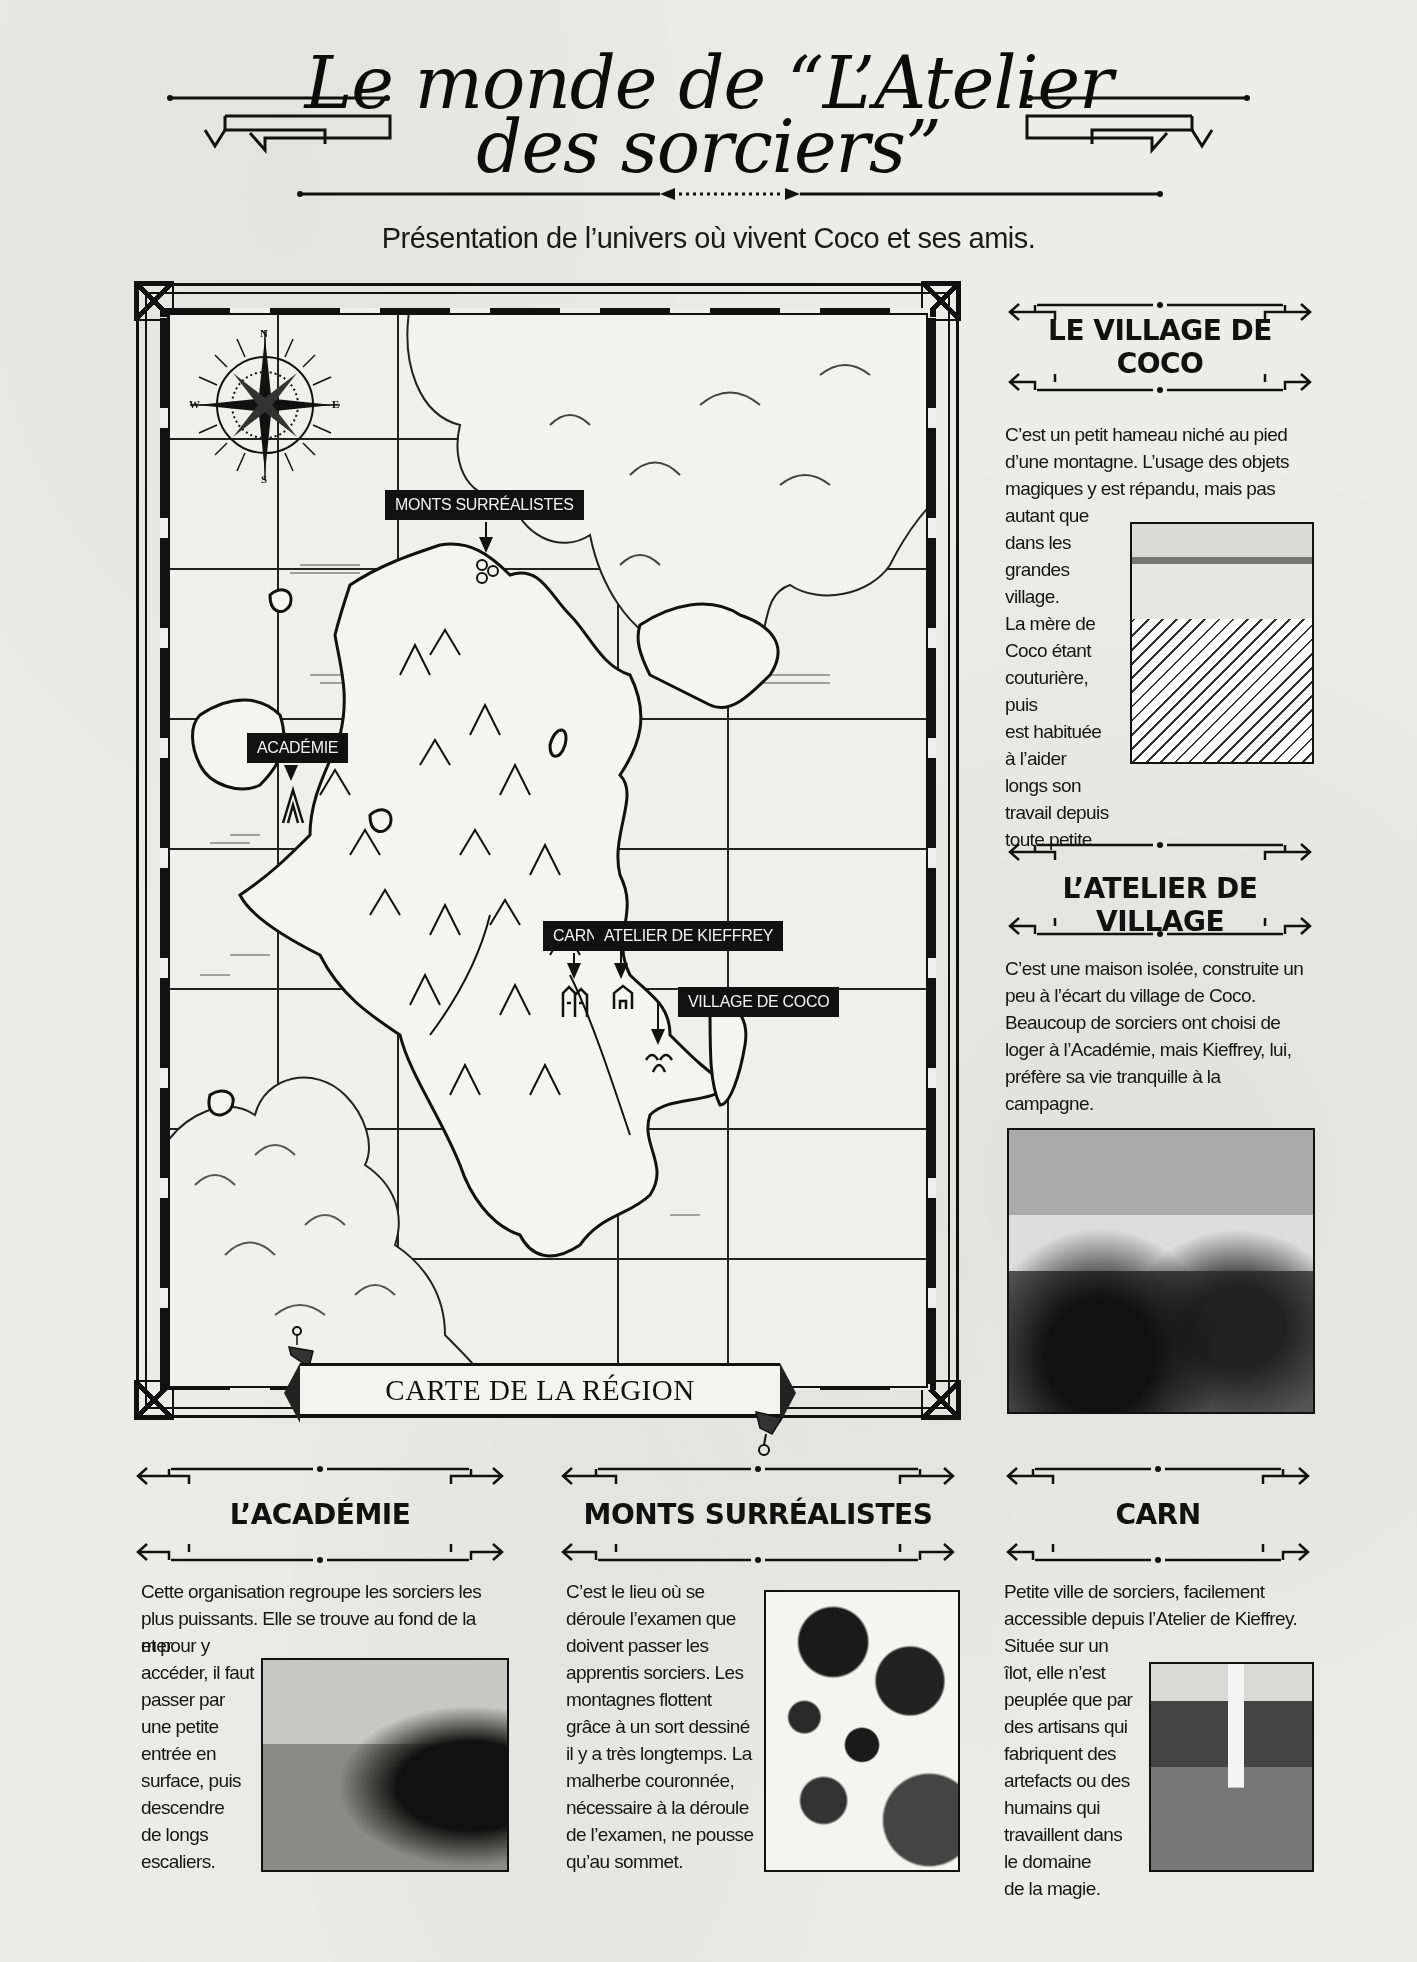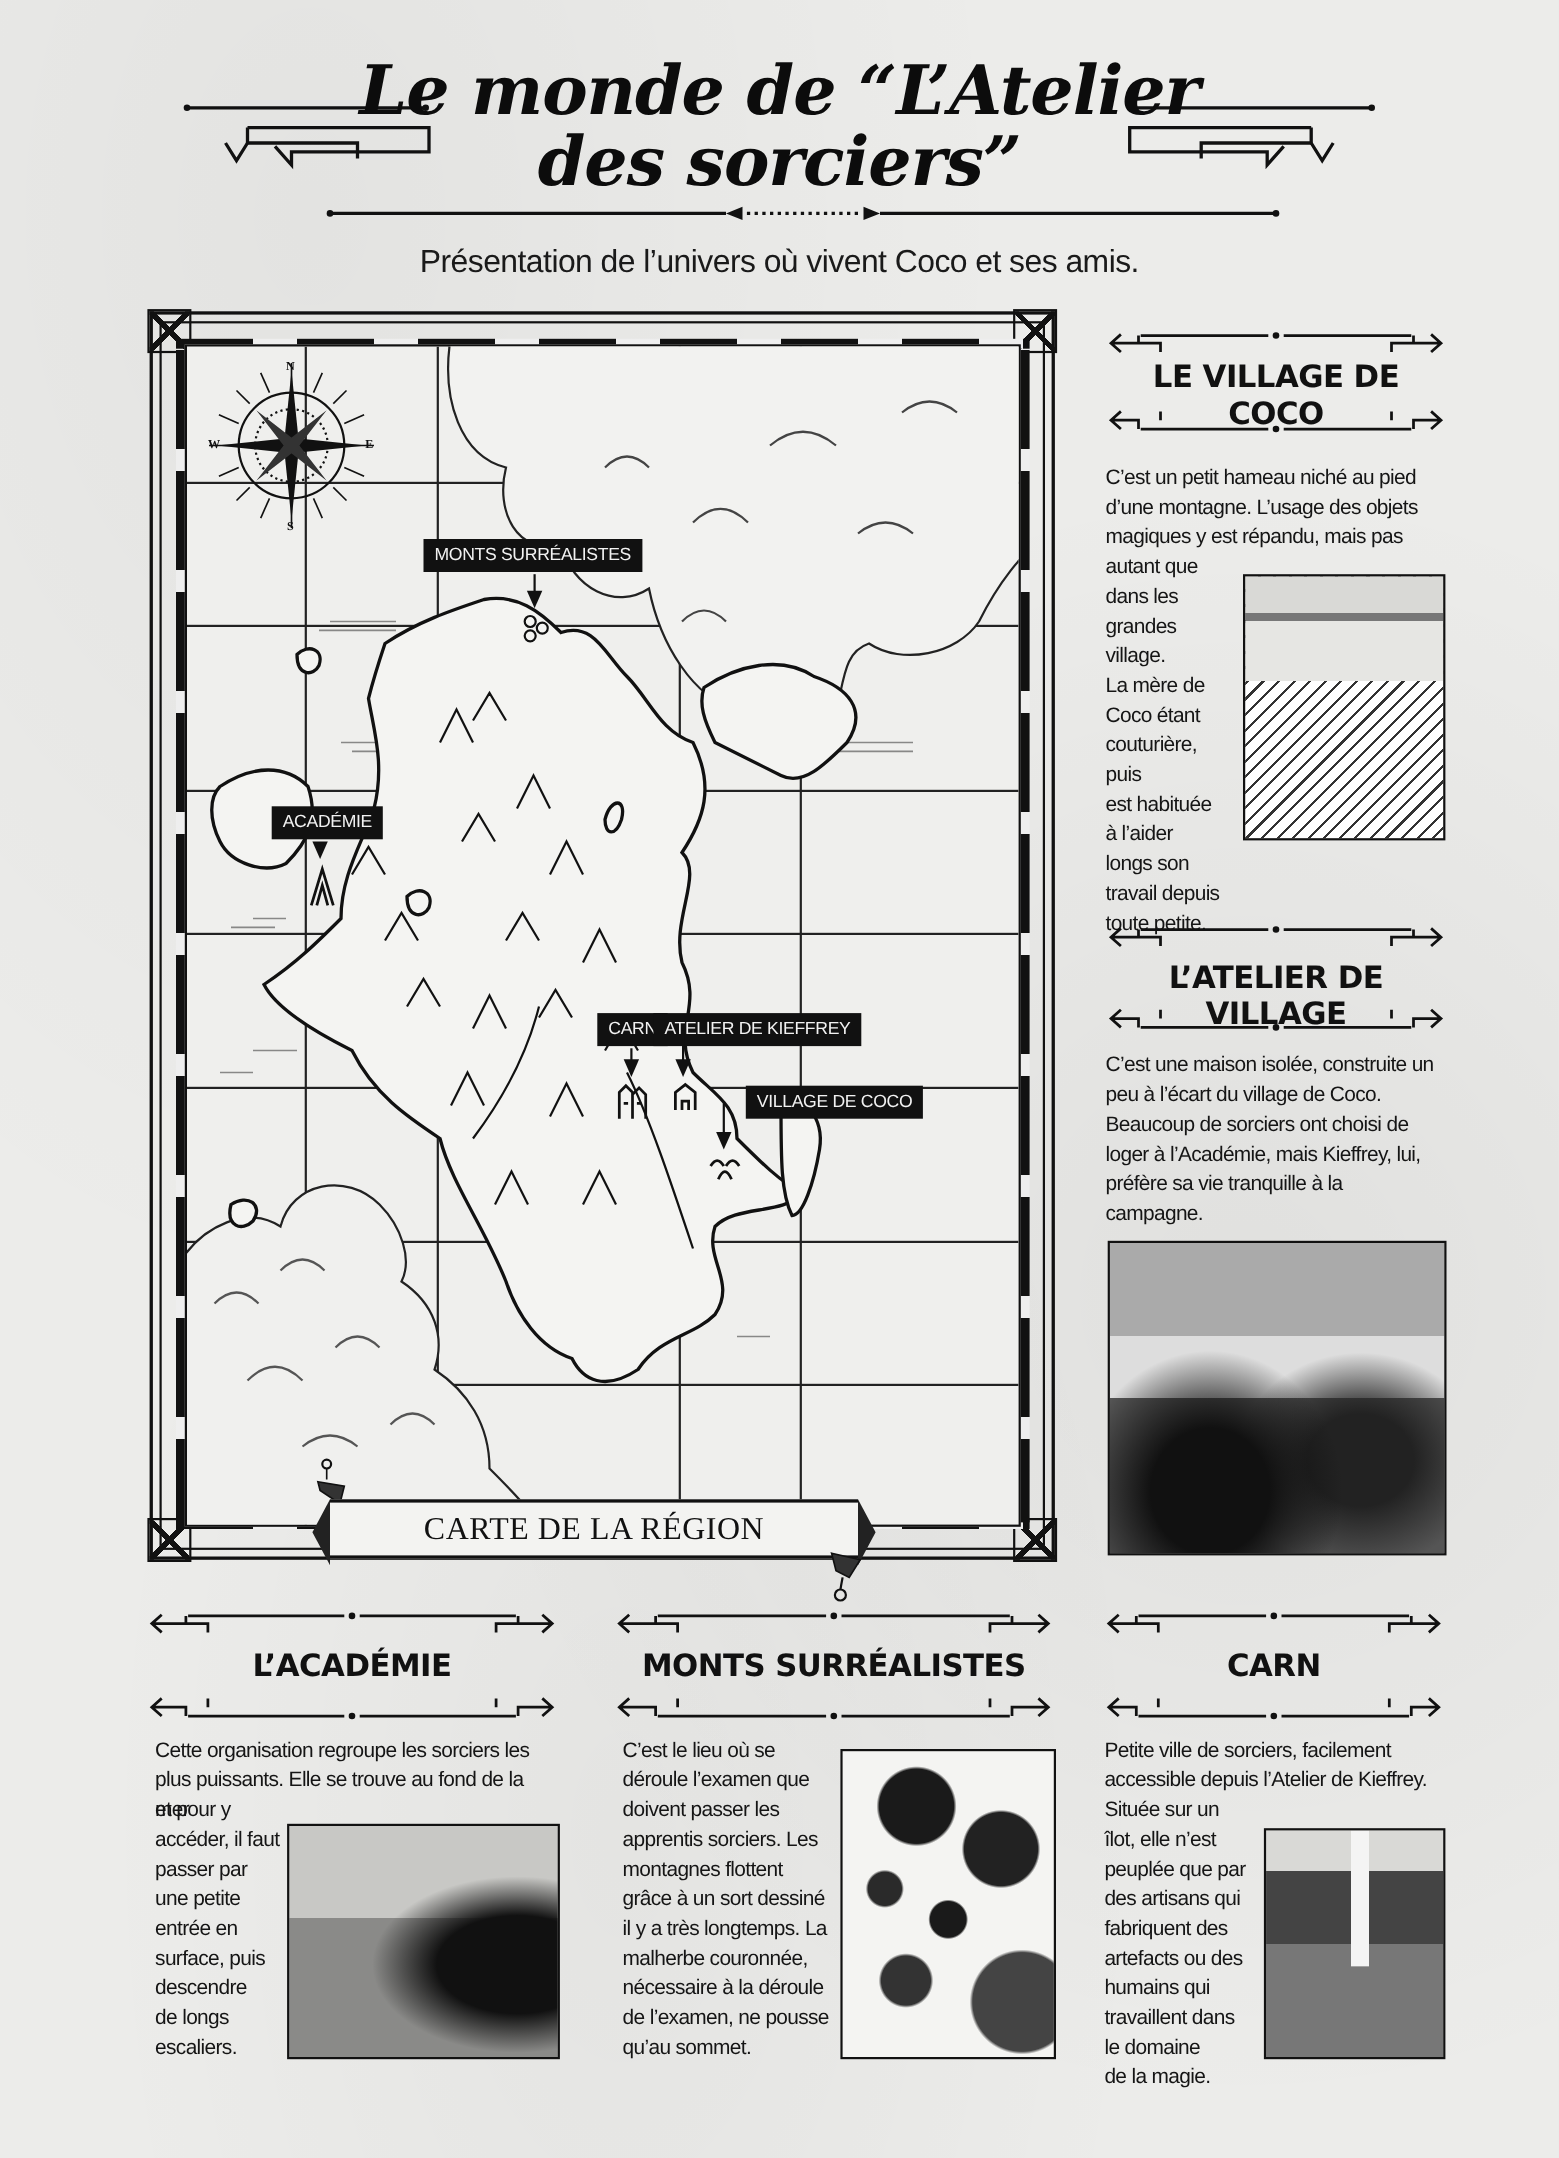--- a/index.html
+++ b/index.html
@@ -14,22 +14,22 @@
     font-family: "Liberation Sans", sans-serif;
     position: relative;
   }
   .abs { position: absolute; }
 
   
   .title {
     position: absolute; left: 0; width: 1417px; top: 52px;
     text-align: center;
     font-family: "DejaVu Serif", serif;
-    font-style: italic; font-weight: bold;
-    font-size: 62px; line-height: 62px; letter-spacing: -1px;
+    font-style: italic; font-weight: normal;
+    font-size: 72px; line-height: 62px; letter-spacing: -1px;
     color: #0c0c0c;
   }
   .title .l2 { display: block; margin-top: 2px; }
   .subtitle {
     position: absolute; left: 0; width: 1417px; top: 222px;
     text-align: center;
     font-family: "Liberation Sans", sans-serif;
     font-size: 29px; color: #1a1a1a; letter-spacing: -0.5px;
   }
 
@@ -292,21 +292,21 @@
       <circle cx="14" cy="40" r="5" fill="none" stroke="#111" stroke-width="2"></circle>
       <path d="M16 24 L14 35" stroke="#111" stroke-width="2"></path>
     </svg>
 </div>
 
 <section>
   <svg class="divider" style="left:1005px;top:296px" width="310" height="28" viewBox="0 0 310 28">
       <path d="M32 9 H148 M162 9 H278 M5 16 H30 V9 M280 9 V16 H305 M14 8 L5 16 L14 24 M296 8 L305 16 L296 24 M30 16 H50 V24 M260 24 V16 H280" fill="none" stroke="#111" stroke-width="2.5"></path>
       <circle cx="155" cy="9" r="3" fill="#111"></circle>
     </svg>
-  <h2 class="section-head abs" style="left:1005px;top:326px;width:310px">LE VILLAGE DE COCO</h2>
+  <h2 class="section-head abs" style="left:1005px;top:314px;width:310px">LE VILLAGE DE COCO</h2>
   <svg class="divider" style="left:1005px;top:372px" width="310" height="28" viewBox="0 0 310 28">
       <path d="M32 18 H148 M162 18 H278 M5 10 H30 V18 M280 18 V10 H305 M14 2 L5 10 L14 18 M296 2 L305 10 L296 18 M50 10 V2 M260 2 V10" fill="none" stroke="#111" stroke-width="2.5"></path>
       <circle cx="155" cy="18" r="3" fill="#111"></circle>
     </svg>
   <p class="body-text abs" style="left:1005px;top:421px;width:300px">C’est un petit hameau niché au pied d’une montagne. L’usage des objets magiques y est répandu, mais pas</p>
   <div class="abs body-text" style="left:1005px;top:502px;width:120px">
     <div>autant que</div>
     <div>dans les</div>
     <div>grandes</div>
     <div>village.</div>

